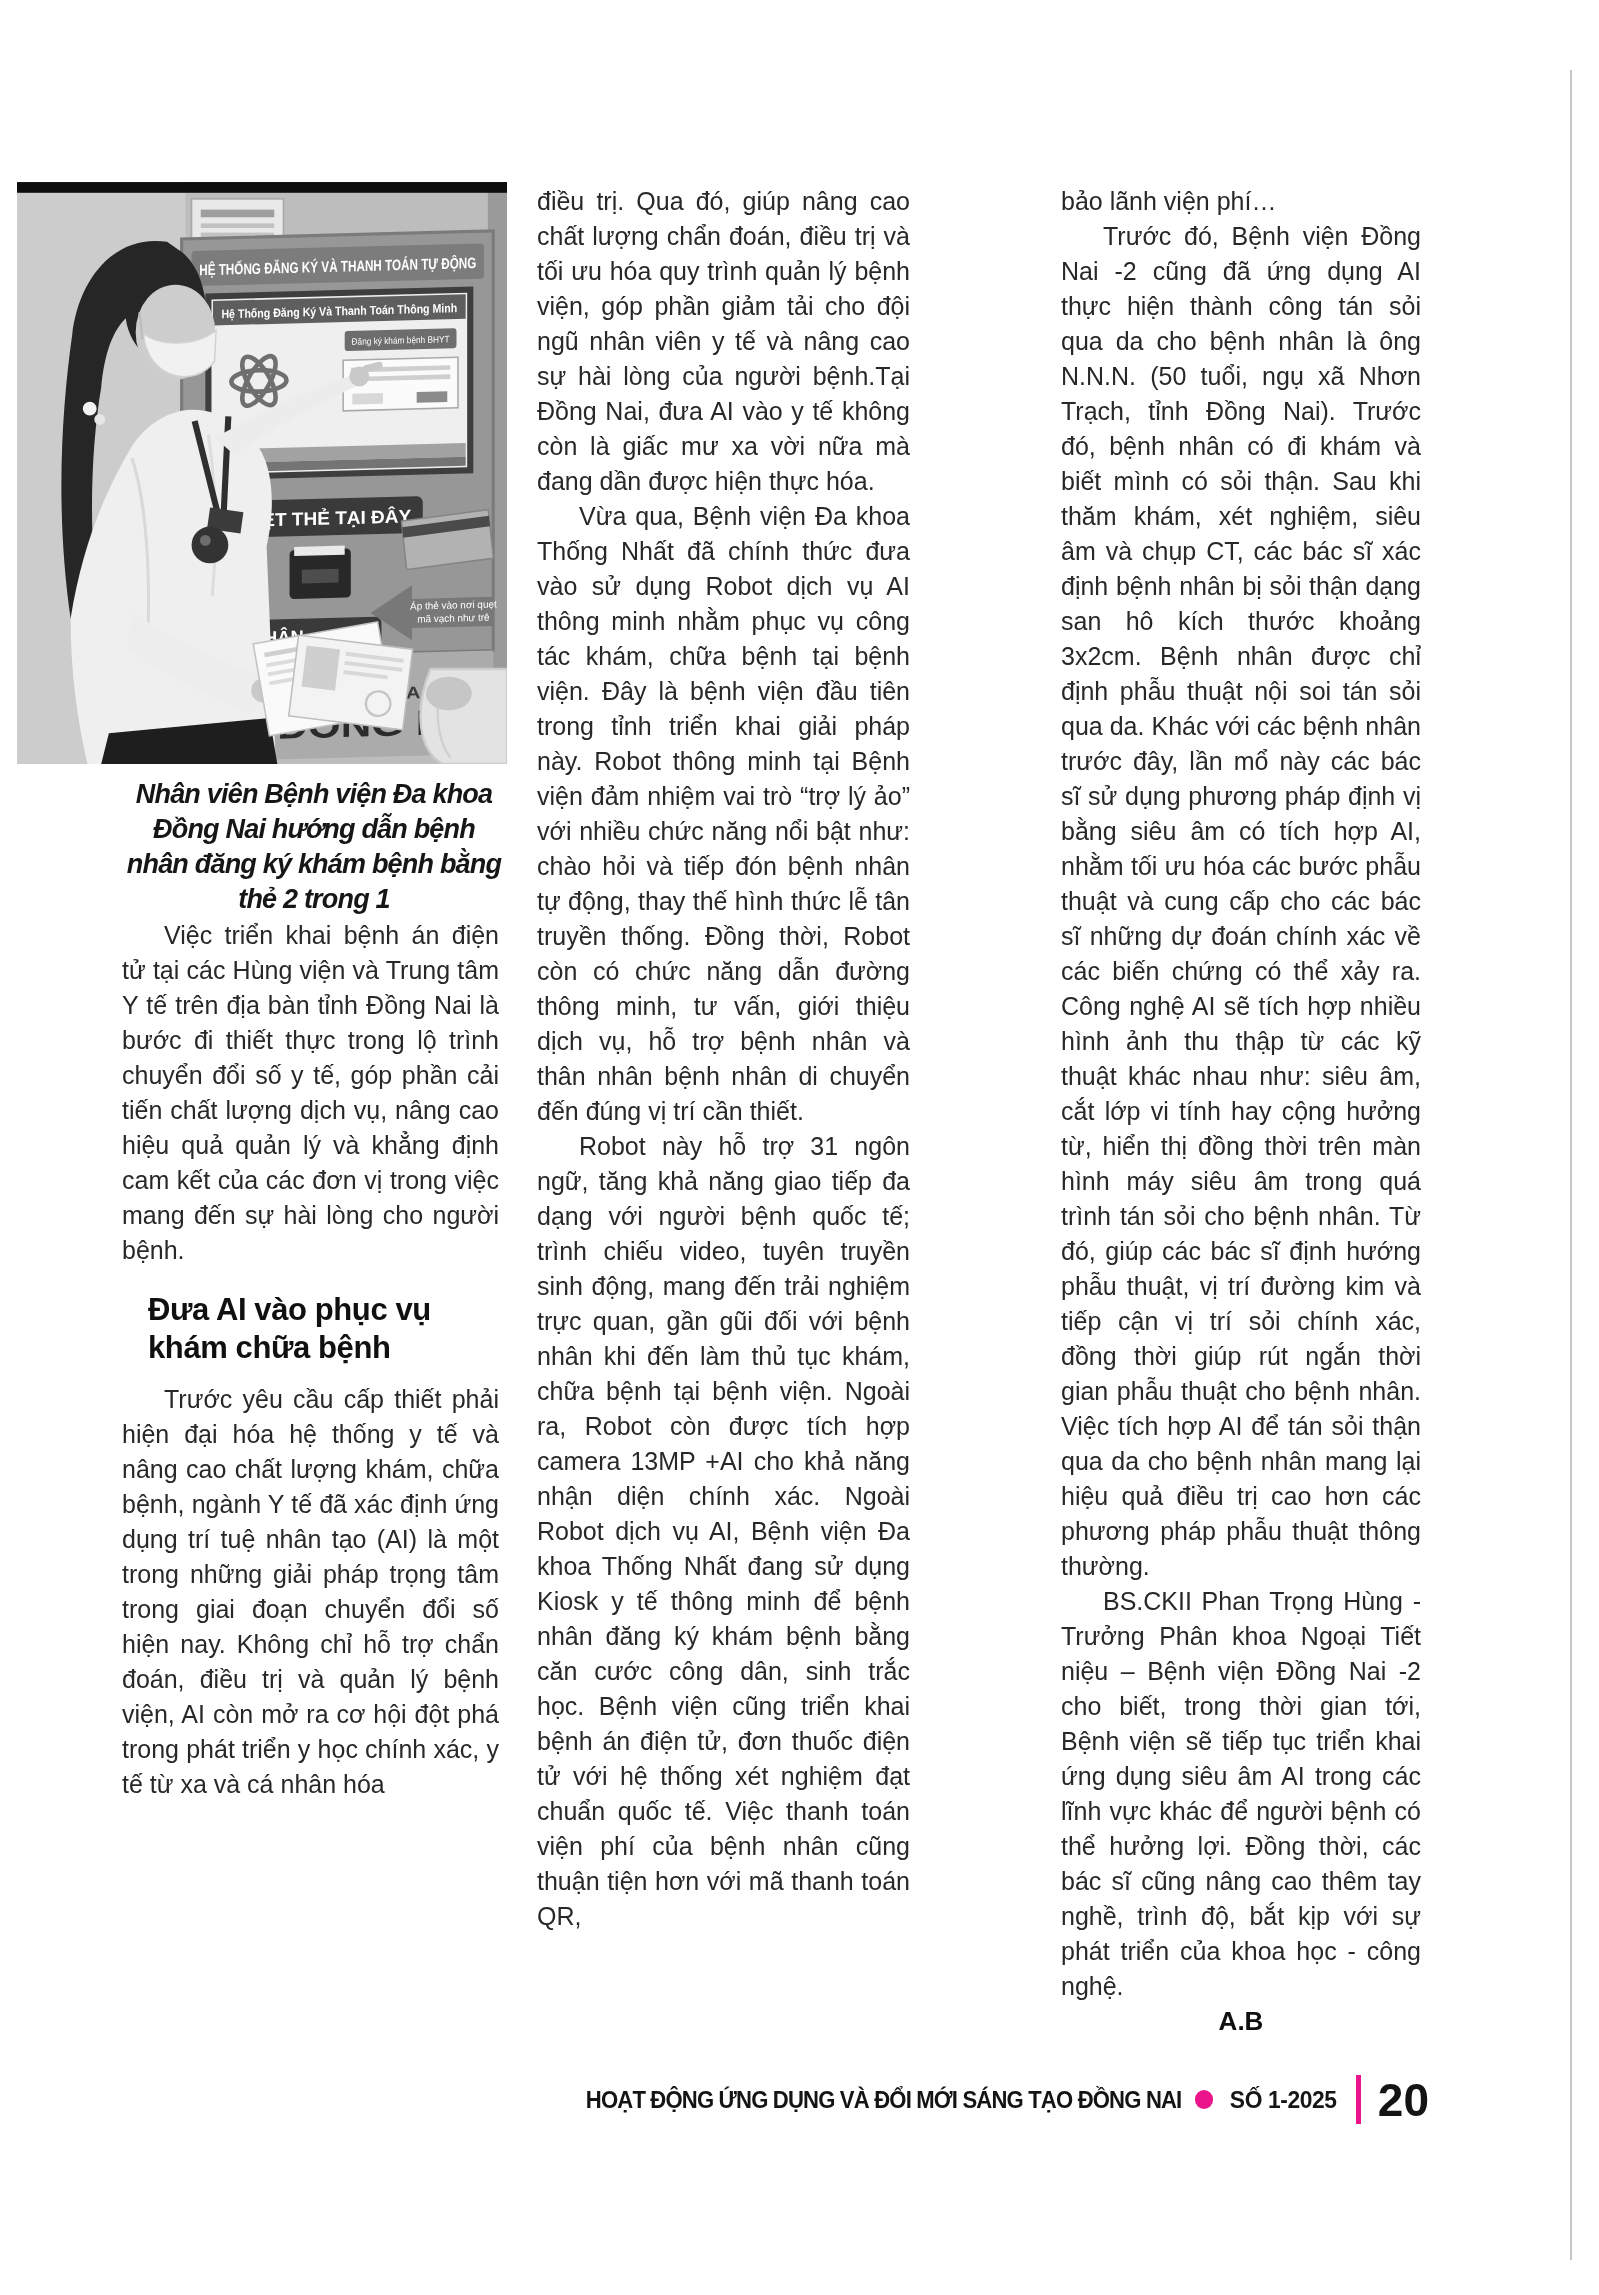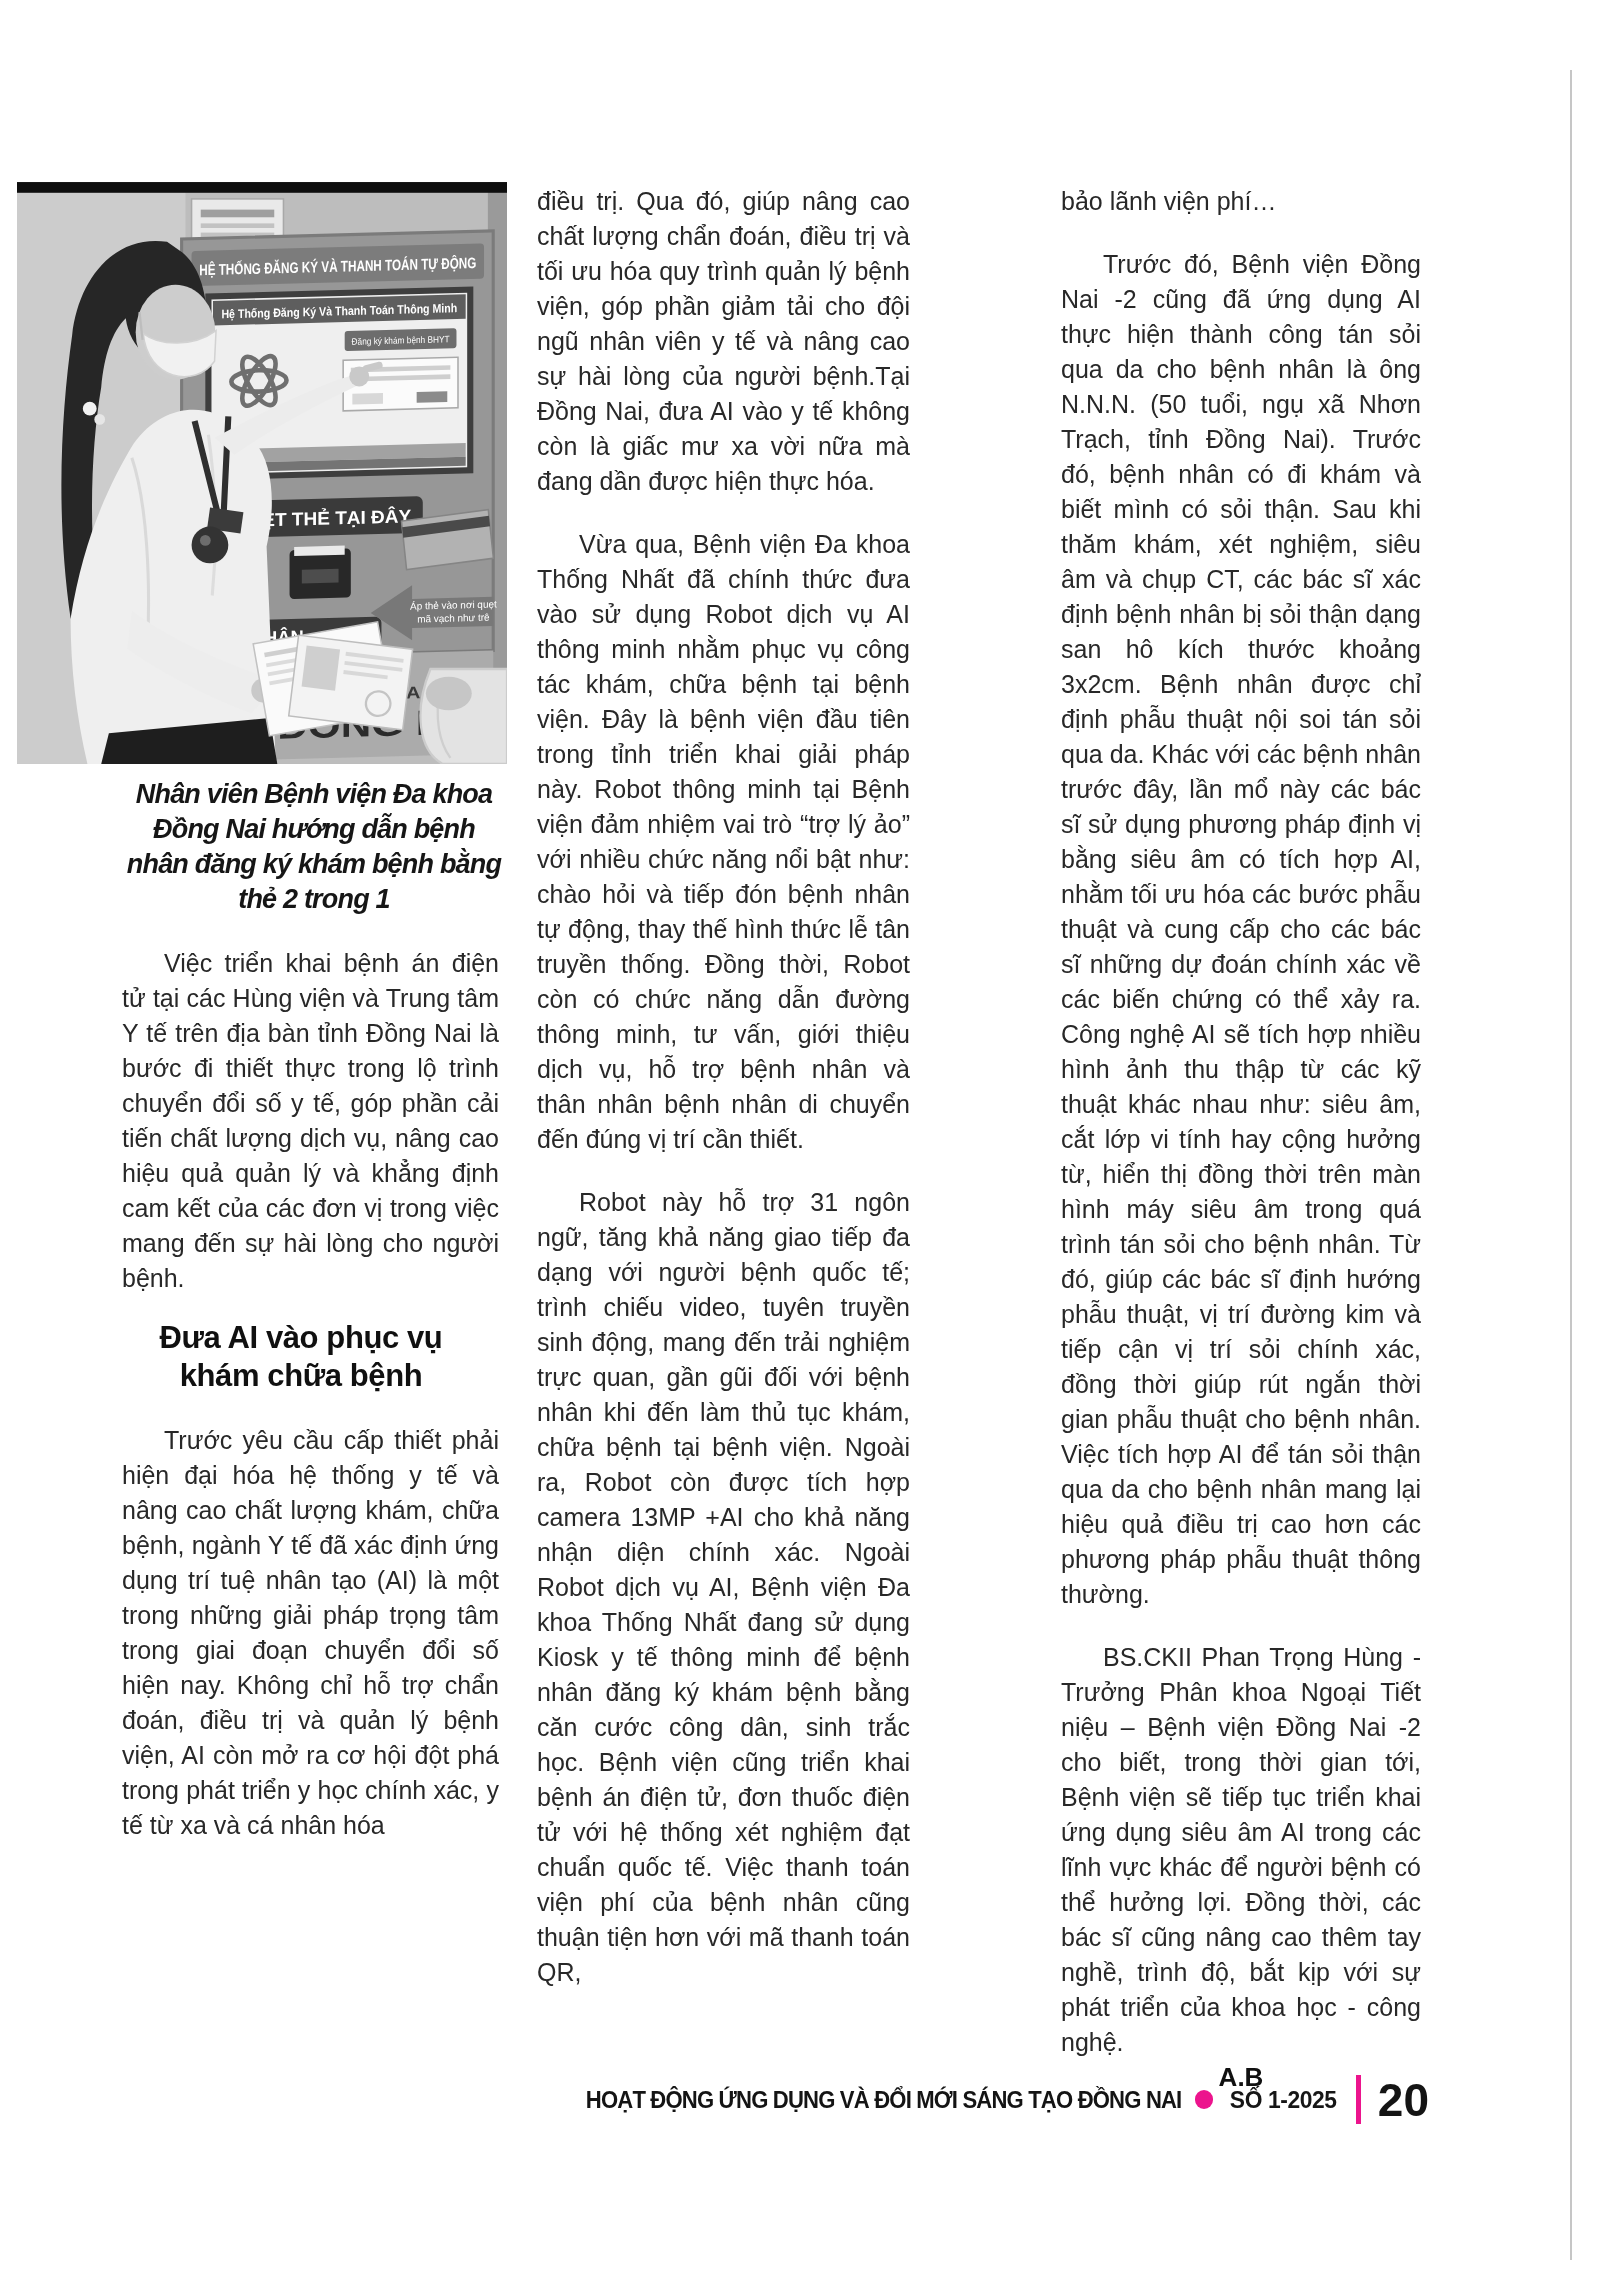--- a/index.html
+++ b/index.html
@@ -24,24 +24,24 @@
     letter-spacing:-0.8px; color:#161616; text-align:center;
   }
   .col {
     position:absolute; text-align:justify;
     font-size:25px; line-height:35px; color:#282828;
   }
   .col-1 { left:122px; top:918px; width:377px; }
   .col-2 { left:537px; top:184px;  width:373px; }
   .col-3 { left:1061px; top:184px; width:360px; }
   .col p { margin:0; }
-  p.indent { text-indent:42px;margin-top:28px; }
+  p.indent { text-indent:42px; }
   .heading {
     font-size:31px; line-height:38px; font-weight:bold; color:#101010;
-    margin:23px 0 15.3px 0; padding-left:26px; width:306px; text-align:center;
+    margin:23px 0 15.3px 0; padding-left:26px; width:306px; text-align:left;
     letter-spacing:-0.4px;
   }
   .byline {
     text-align:center; font-weight:bold; font-size:26px; color:#101010;
     margin-top:17px;
   }
   .footer {
     position:absolute; top:2075px; right:170px;
     display:flex; align-items:center; gap:13.8px; white-space:nowrap;
   }

